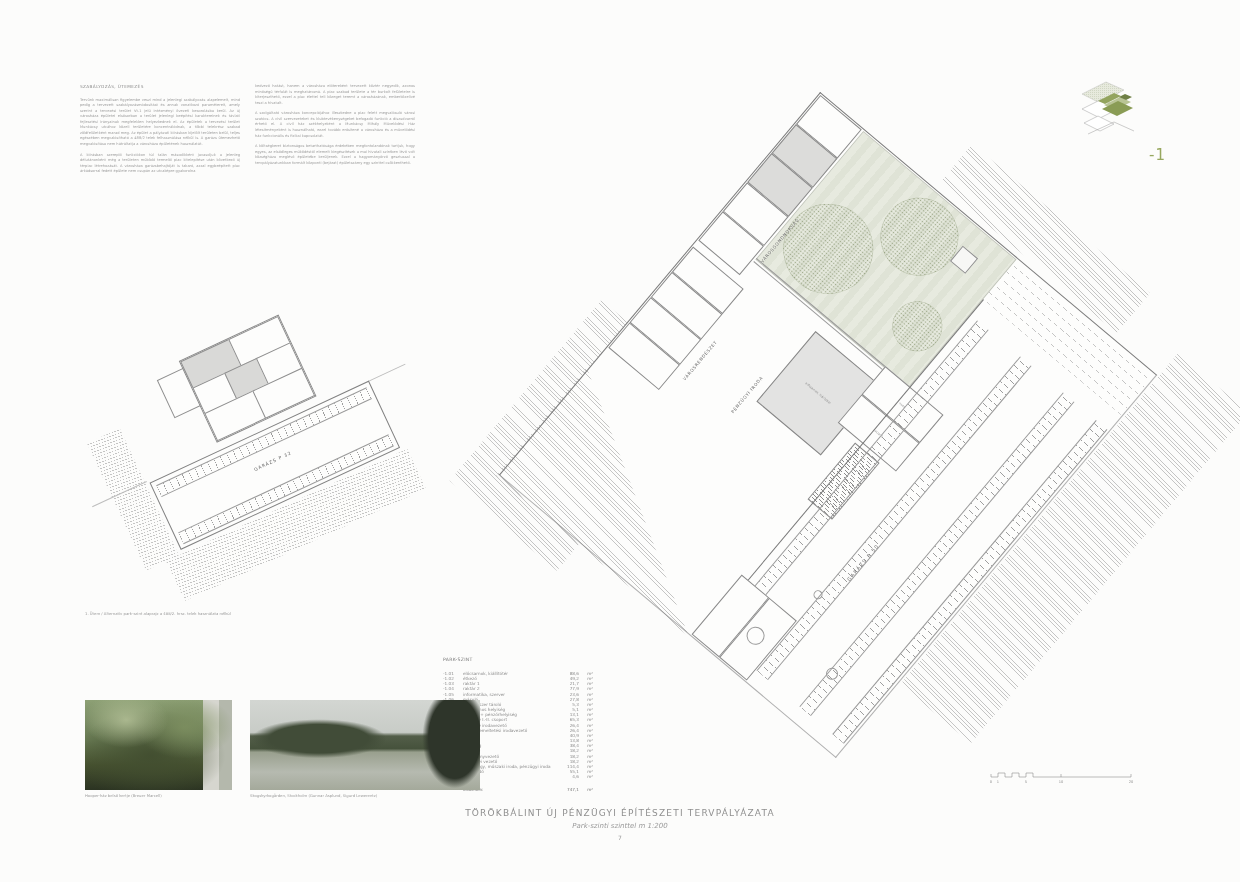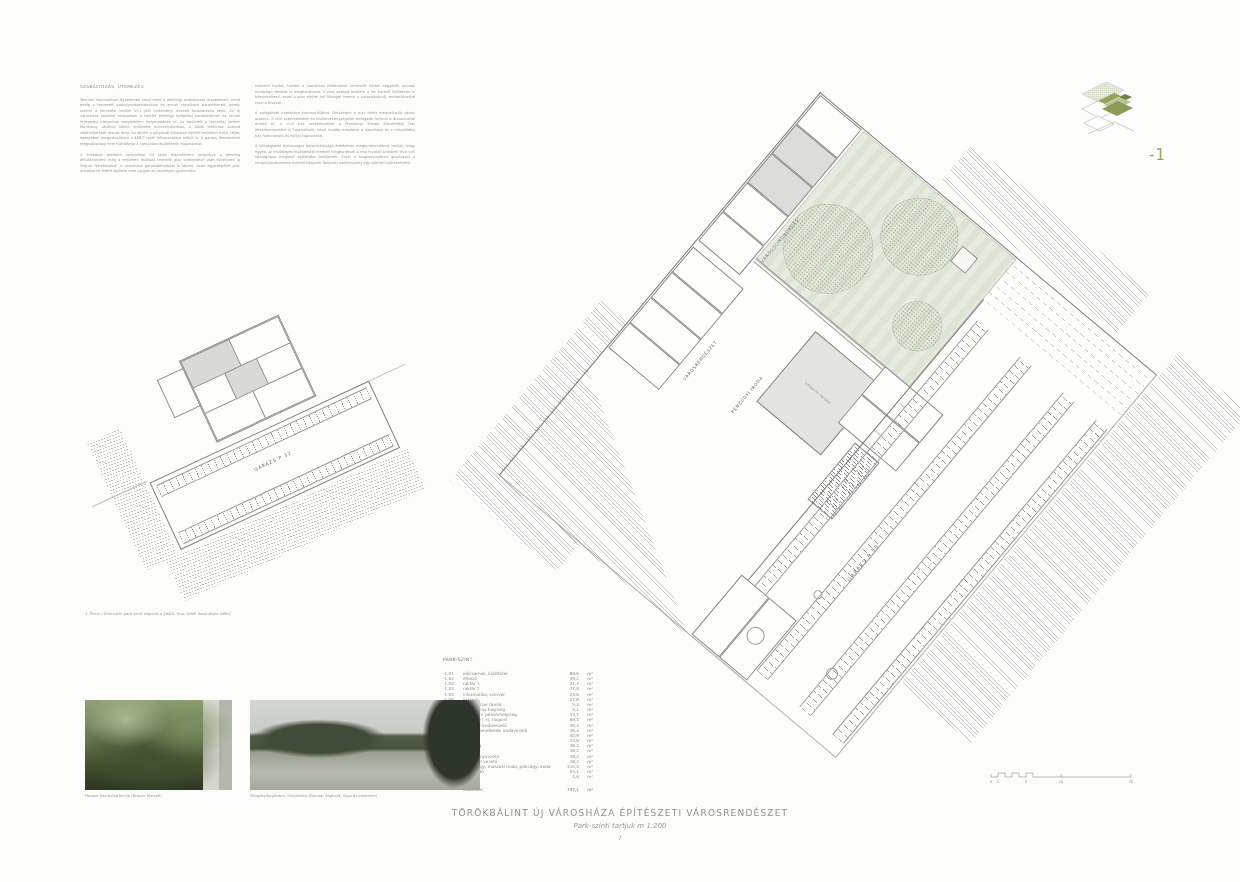--- a/index.html
+++ b/index.html
@@ -401,18 +401,18 @@
       <path d="M1,9 v-3 M1,9 h7 v-4 h7 v4 h7 v-4 h7 v4 h7 v-4 h7 v4 M43,9 h98 v-3 M71,9 v-3" fill="none" stroke="#8d8d8d" stroke-width="0.6"></path>
       <text x="1" y="15" font-size="3.6" fill="#8d8d8d" text-anchor="middle" id="sl0">0</text>
       <text x="8" y="15" font-size="3.6" fill="#8d8d8d" text-anchor="middle" id="sl1">1</text>
       <text x="36" y="15" font-size="3.6" fill="#8d8d8d" text-anchor="middle" id="sl2">5</text>
       <text x="71" y="15" font-size="3.6" fill="#8d8d8d" text-anchor="middle" id="sl3">10</text>
       <text x="141" y="15" font-size="3.6" fill="#8d8d8d" text-anchor="middle" id="sl4">20</text>
     </svg>
   </div>
 
   <div class="titleblock">
-    <div class="t1">TÖRÖKBÁLINT ÚJ VÁROSHÁZA ÉPÍTÉSZETI VÁROSRENDÉSZET</div>
-    <div class="t2">Park-szinti tartjuk m 1:200</div>
+    <div class="t1">TÖRÖKBÁLINT ÚJ PÉNZÜGYI ÉPÍTÉSZETI TERVPÁLYÁZATA</div>
+    <div class="t2">Park-szinti szinttel m 1:200</div>
     <div class="t3">7</div>
   </div>
 
 </div>
 
 </body></html>

